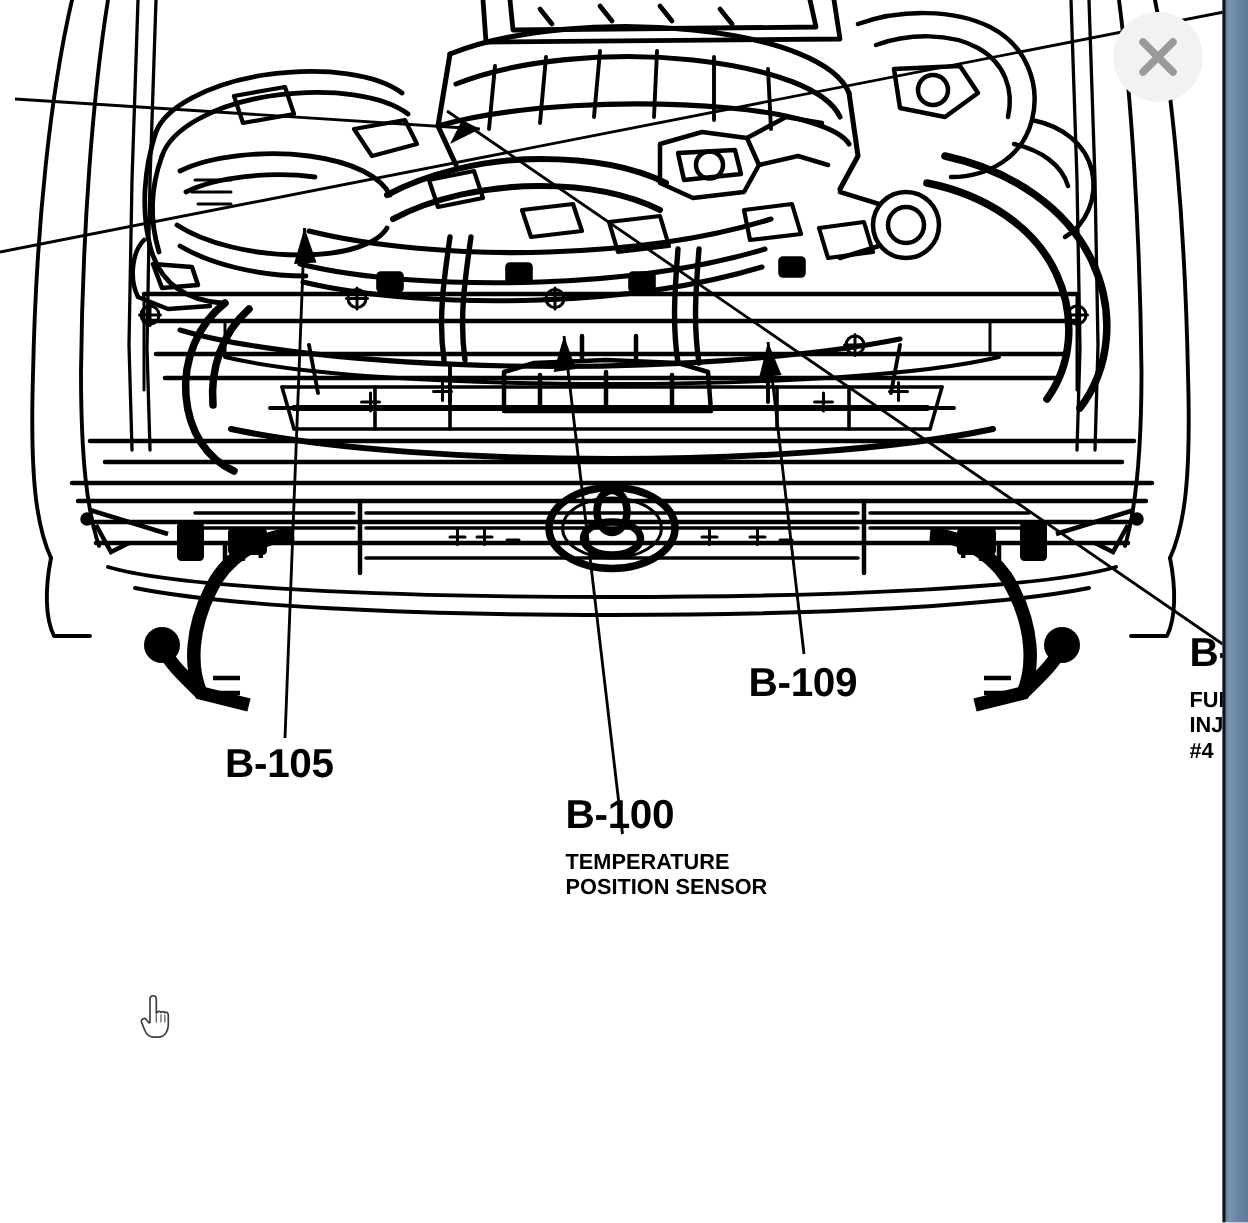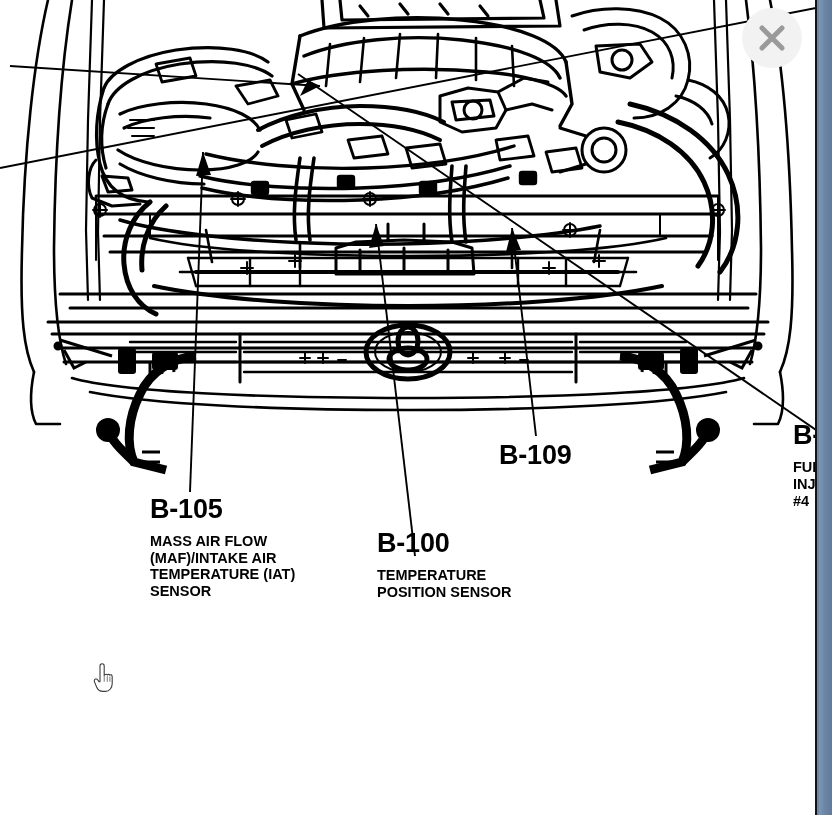--- a/index.html
+++ b/index.html
@@ -423,24 +423,20 @@
         <path d="M376 224 L369 248 L384 246 Z"></path>
         <path d="M512 228 L506 252 L521 250 Z"></path>
         <path d="M320 86 L300 96 L308 80 Z"></path>
       </g>
 
     </svg>
   </div>
 
   <div class="callout" id="callout-b105">
     <div class="code">B-105</div>
-    <div class="desc">MASS AIR FLOW
-(MAF)/INTAKE AIR
-TEMPERATURE (IAT)
-SENSOR</div>
   </div>
 
   <div class="callout" id="callout-b100">
     <div class="code">B-100</div>
     <div class="desc">TEMPERATURE
 POSITION SENSOR</div>
   </div>
 
   <div class="callout" id="callout-b109">
     <div class="code">B-109</div>

